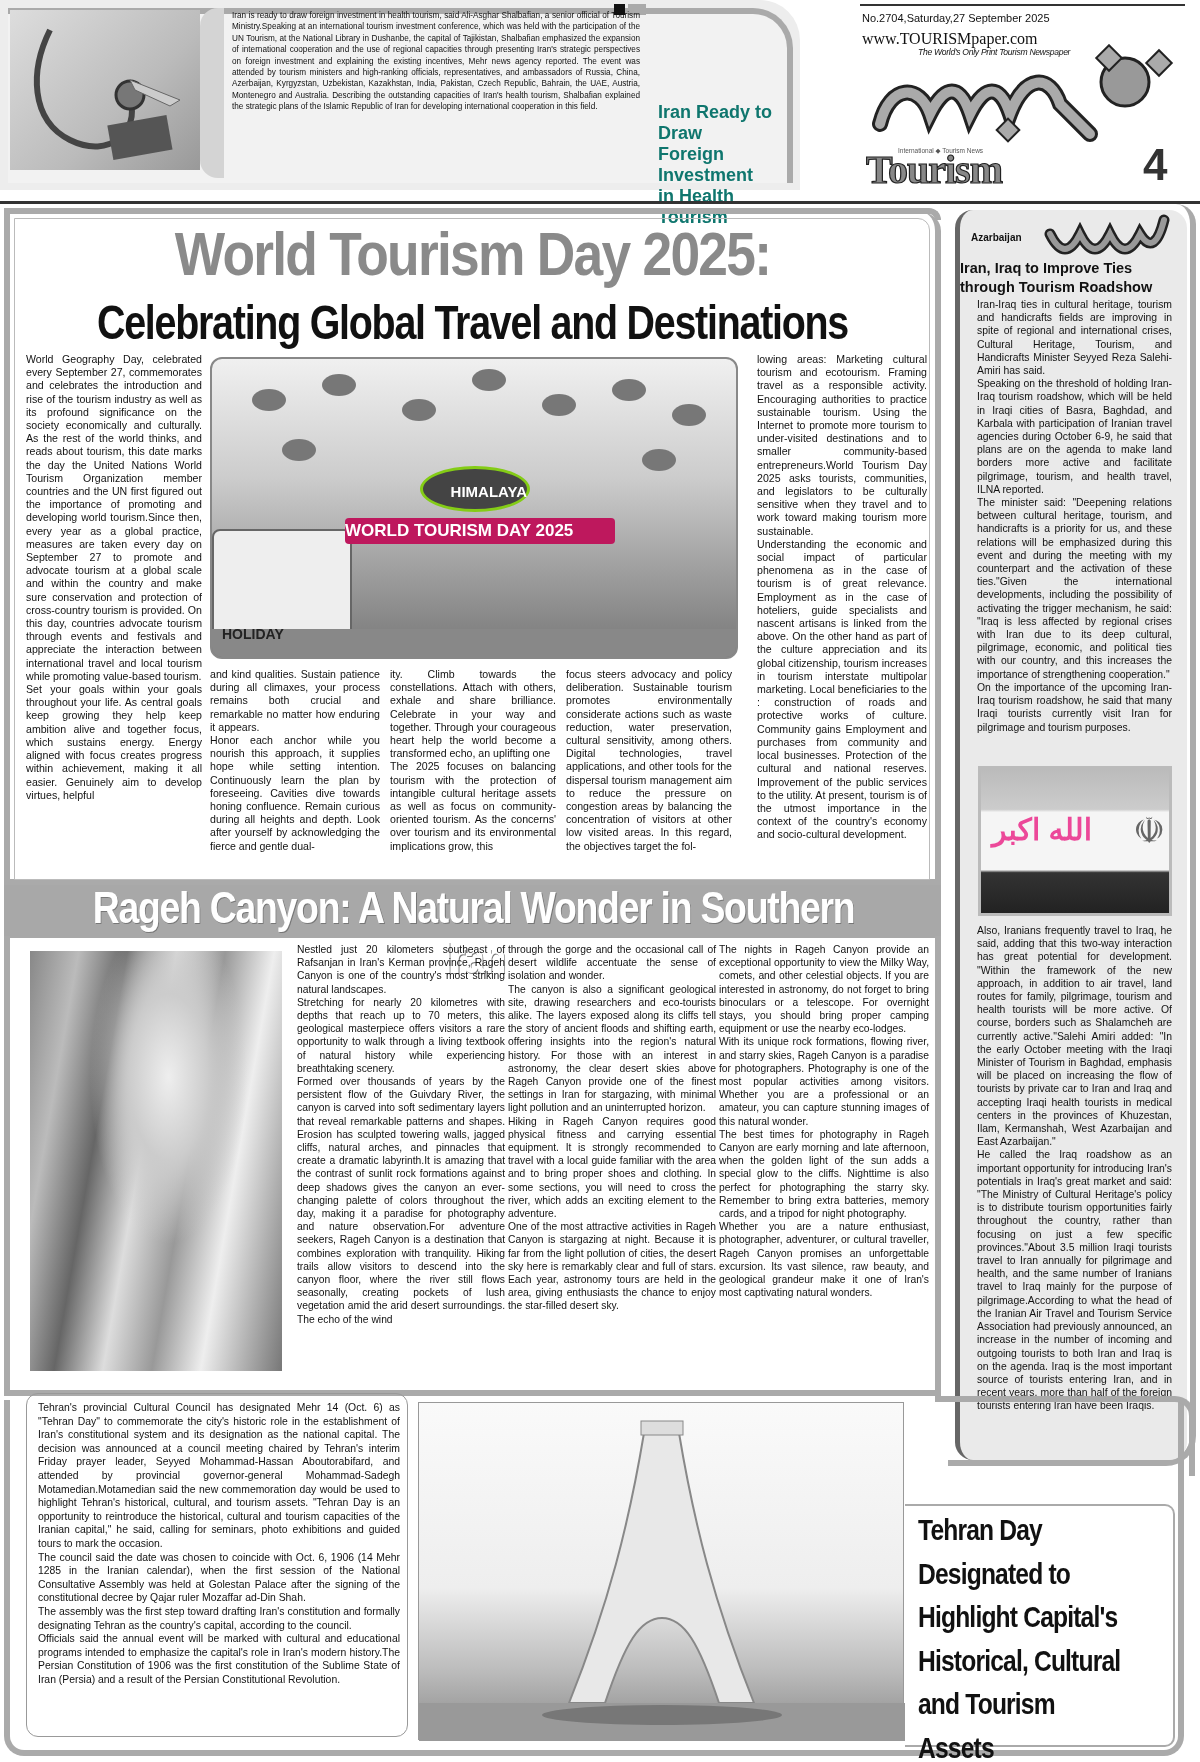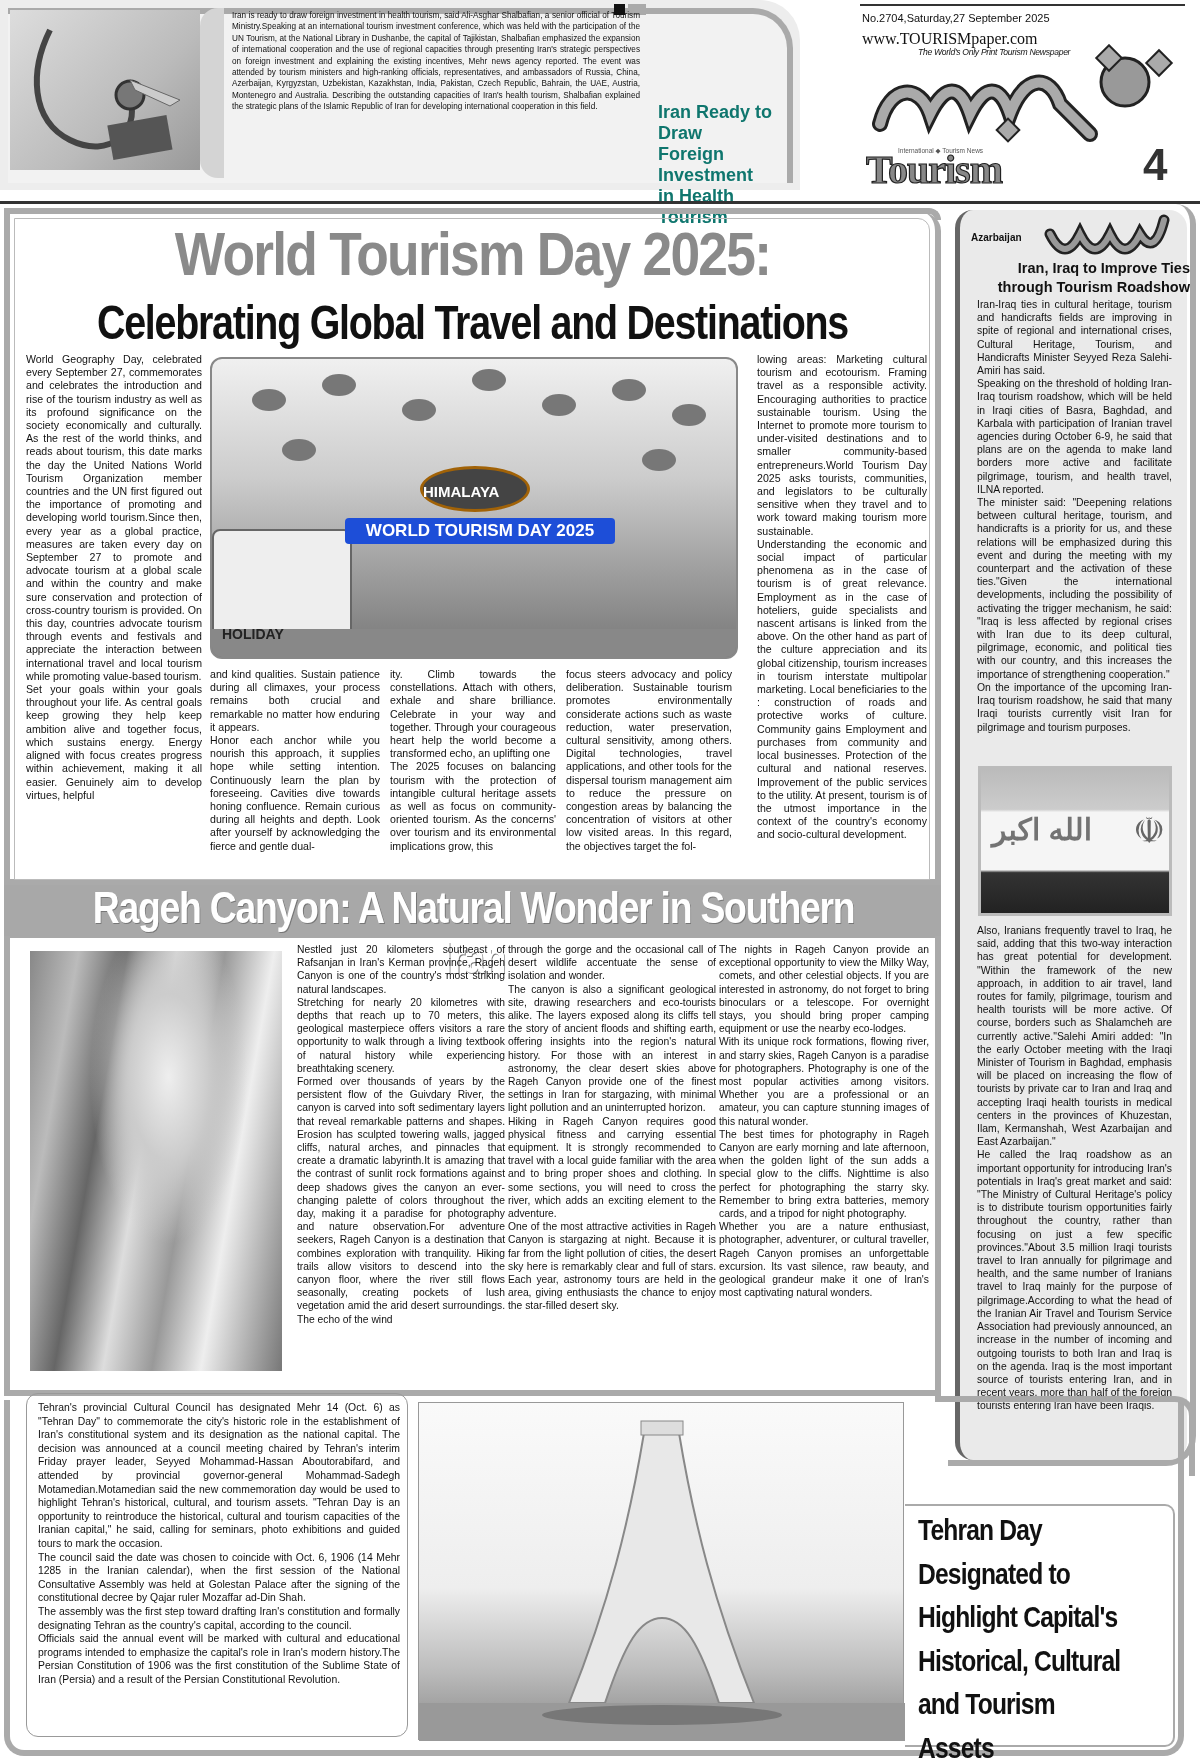--- a/index.html
+++ b/index.html
@@ -27,32 +27,32 @@
 #page-num{left:1143px;top:140px;font-size:44px;font-weight:bold;color:#333}
 #rule{left:0;top:201px;width:1200px;height:3px;background:#333}
 
 #main-frame{left:4px;top:213px;width:937px;height:672px;border:6px solid #aaa;border-radius:0 18px 0 0;border-top:none}
 #main-top{left:4px;top:208px;width:937px;height:12px;border-top:6px solid #aaa;border-right:6px solid #aaa;border-radius:0 18px 0 0}
 #main-inner{left:14px;top:218px;width:916px;height:662px;border:1px solid #bbb;border-radius:0 12px 0 0}
 #h-wtd{left:0;top:218px;width:945px;text-align:center;font-family:"Liberation Sans",sans-serif;font-weight:bold;font-size:62px;color:#8a8a8a;letter-spacing:-2px;transform:scaleX(0.86)}
 #h-wtd2{left:0;top:295px;width:945px;text-align:center;font-weight:bold;font-size:48px;color:#111;letter-spacing:-1.5px;transform:scaleX(0.82)}
 #wtd-photo{left:210px;top:357px;width:528px;height:302px;border:2px solid #888;border-radius:12px;overflow:hidden;background:linear-gradient(#f0f0f0,#ccc 40%,#999 75%,#777)}
 .lantern{position:absolute;width:34px;height:22px;border-radius:50%;background:#777}
-#wtd-banner{left:345px;top:518px;width:270px;height:26px;background:#1d4ed8;color:#fff;font-weight:bold;font-size:17px;text-align:center;line-height:26px;border-radius:4px}
-#himalaya{left:420px;top:466px;width:110px;height:46px;background:#444;color:#fff;border-radius:50%;font-weight:bold;font-size:15px;text-align:left;line-height:46px;border:3px solid #a16207}
+#wtd-banner{left:345px;top:518px;width:270px;height:26px;background:#be185d;color:#fff;font-weight:bold;font-size:17px;line-height:26px;border-radius:4px}
+#himalaya{left:420px;top:466px;width:110px;height:46px;background:#444;color:#fff;border-radius:50%;font-weight:bold;font-size:15px;text-align:right;line-height:46px;border:3px solid #84cc16}
 #bus-text{left:222px;top:626px;font-weight:bold;font-size:14px;color:#222}
 .col{position:absolute}
 
 #side-frame{left:955px;top:210px;width:232px;height:1250px;background:#eaeaea;border-left:5px solid #666;border-radius:18px 18px 18px 18px}
 #side-outer{left:948px;top:204px;width:248px;height:1262px;border:6px solid #aaa;border-radius:0 20px 30px 0;border-top:none;border-left:none}
 #persp{left:971px;top:232px;font-weight:bold;font-size:10px}
 #persp-logo{left:1042px;top:214px;width:130px;height:42px}
-#side-head{left:960px;top:259px;width:230px;text-align:right;font-weight:bold;font-size:14.5px;line-height:19px;white-space:pre-line}
+#side-head{left:960px;top:259px;width:230px;text-align:left;font-weight:bold;font-size:14.5px;line-height:19px;white-space:pre-line}
 #flag{left:978px;top:766px;width:194px;height:150px;border:3px solid #bbb;background:linear-gradient(#bbb 0,#ccc 28%,#f5f5f5 30%,#f5f5f5 70%,#333 72%,#222 100%)}
-#flag-ar{left:992px;top:812px;font-size:30px;font-weight:bold;color:#737373}
+#flag-ar{left:992px;top:812px;font-size:30px;font-weight:bold;color:#ec4899}
 #flag-emb{left:1133px;top:810px;font-size:36px;color:#666}
 
 #rageh-band{left:4px;top:885px;width:937px;height:53px;background:#a8a8a8}
 #h-rageh{left:6px;top:883px;width:935px;text-align:center;font-weight:bold;font-size:44px;color:#fff;letter-spacing:-1.5px;transform:scaleX(0.85);text-shadow:1px 1px 0 #777}
 #rageh-frame{left:4px;top:936px;width:937px;height:460px;border:6px solid #aaa;border-top:none;border-right:6px solid #aaa}
 #canyon{left:30px;top:951px;width:252px;height:420px;background:
  radial-gradient(ellipse at 55% 30%,#eee 0,#ccc 20%,transparent 40%),
  linear-gradient(100deg,#888 0,#bbb 15%,#666 30%,#ddd 45%,#999 60%,#eee 75%,#777 100%)}
 
 #teh-outer{left:4px;top:1400px;width:1180px;height:356px;border:6px solid #aaa;border-top:none;border-radius:0 0 20px 20px}

